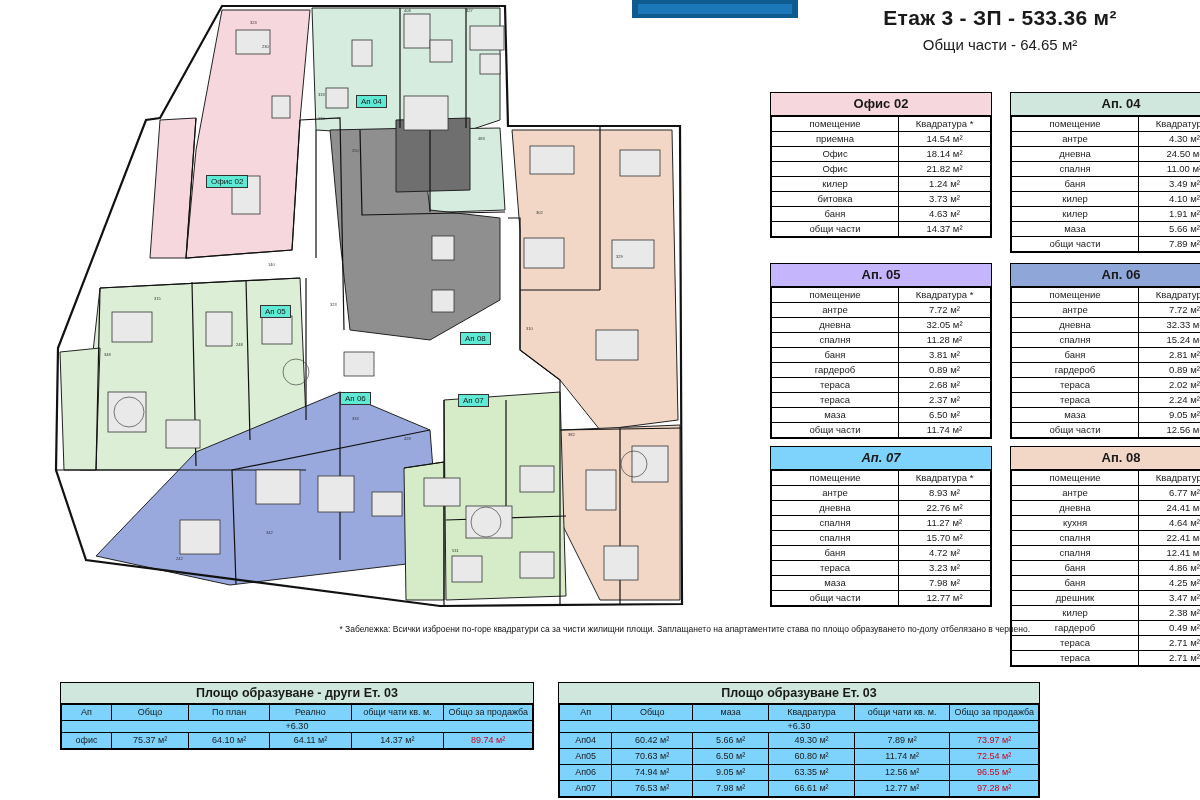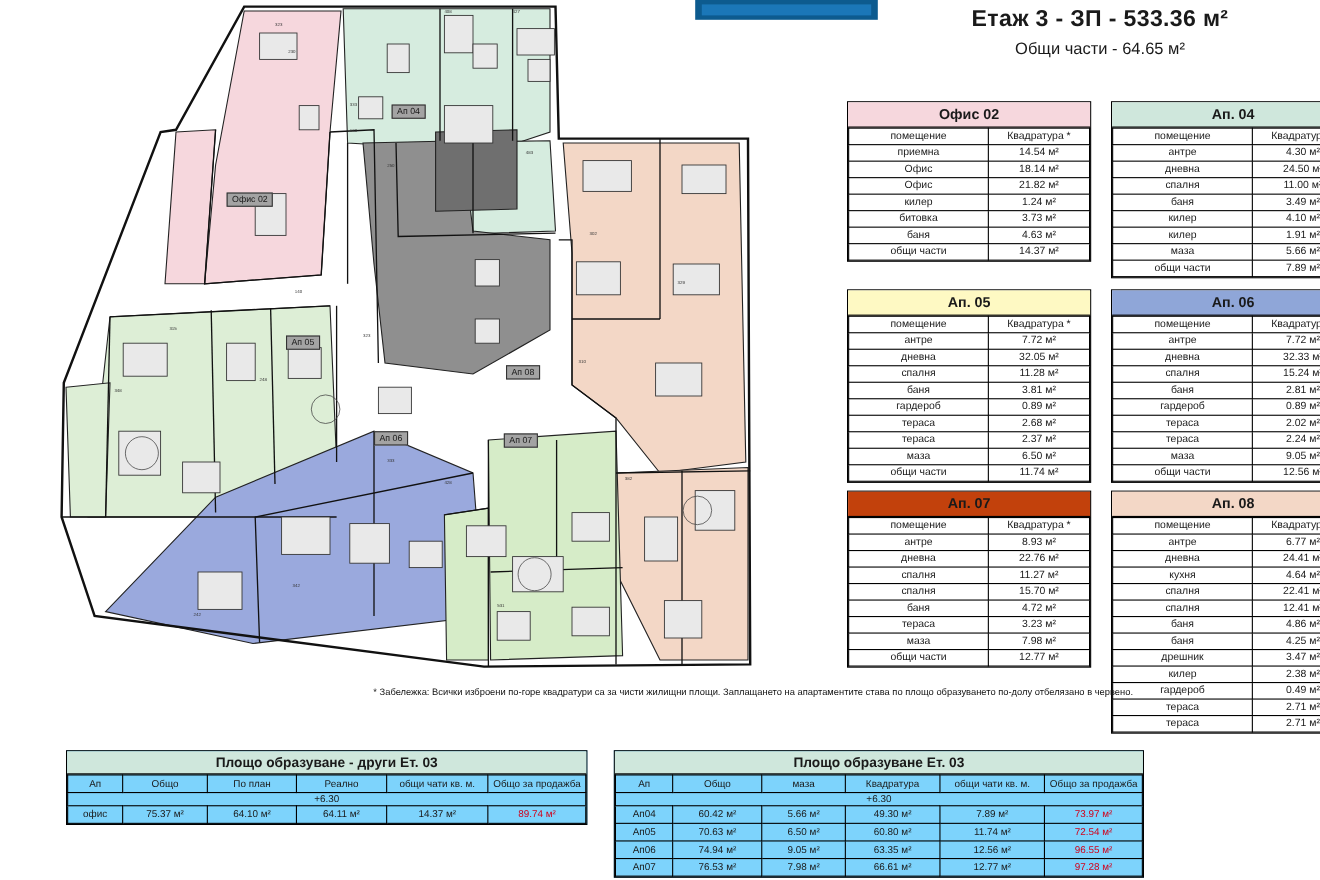--- a/index.html
+++ b/index.html
@@ -46,23 +46,23 @@
     padding:1px 3px;
     font-size:9.5px;
     font-weight:normal;
     text-align:center;
     height:12px;
     line-height:12px;
     white-space:nowrap;
   }
   .tbl th{font-weight:normal;text-align:center;}
   .cap-pink{background:#f6d7dd;}
-  .cap-green{background:#fef9c3;}
+  .cap-green{background:#c4b5fd;}
   .cap-blue{background:#8fa6d8;}
-  .cap-lgreen{background:#c2410c;}
+  .cap-lgreen{background:#7dd3fc;font-style:italic;}
   .cap-peach{background:#f3d7c6;}
   .cap-mint{background:#cfe7dc;}
 
   .note{
     position:absolute;left:270px;top:624px;width:760px;
     font-size:8.5px;color:#111;text-align:right;
   }
 
   
   .btm{position:absolute;border:1px solid #000;background:#7dd3fc;}
@@ -73,21 +73,21 @@
   .btm table{border-collapse:collapse;width:100%;}
   .btm th,.btm td{
     border:1px solid #000;padding:1px 4px;font-size:9px;font-weight:normal;
     text-align:center;height:13px;line-height:13px;white-space:nowrap;
   }
   .red{color:#d0021b;}
   .tiny-left{font-size:7px;text-align:left;padding-left:3px;}
 
   
   .roomlbl{
-    position:absolute;background:#a3a3a3;border:1px solid #333;
+    position:absolute;background:#5eead4;border:1px solid #333;
     font-size:8px;padding:1px 4px;white-space:nowrap;
   }
 </style>
 </head>
 <body>
 
 <div class="top-banner">
   <div class="bar"></div>
 </div>
 

